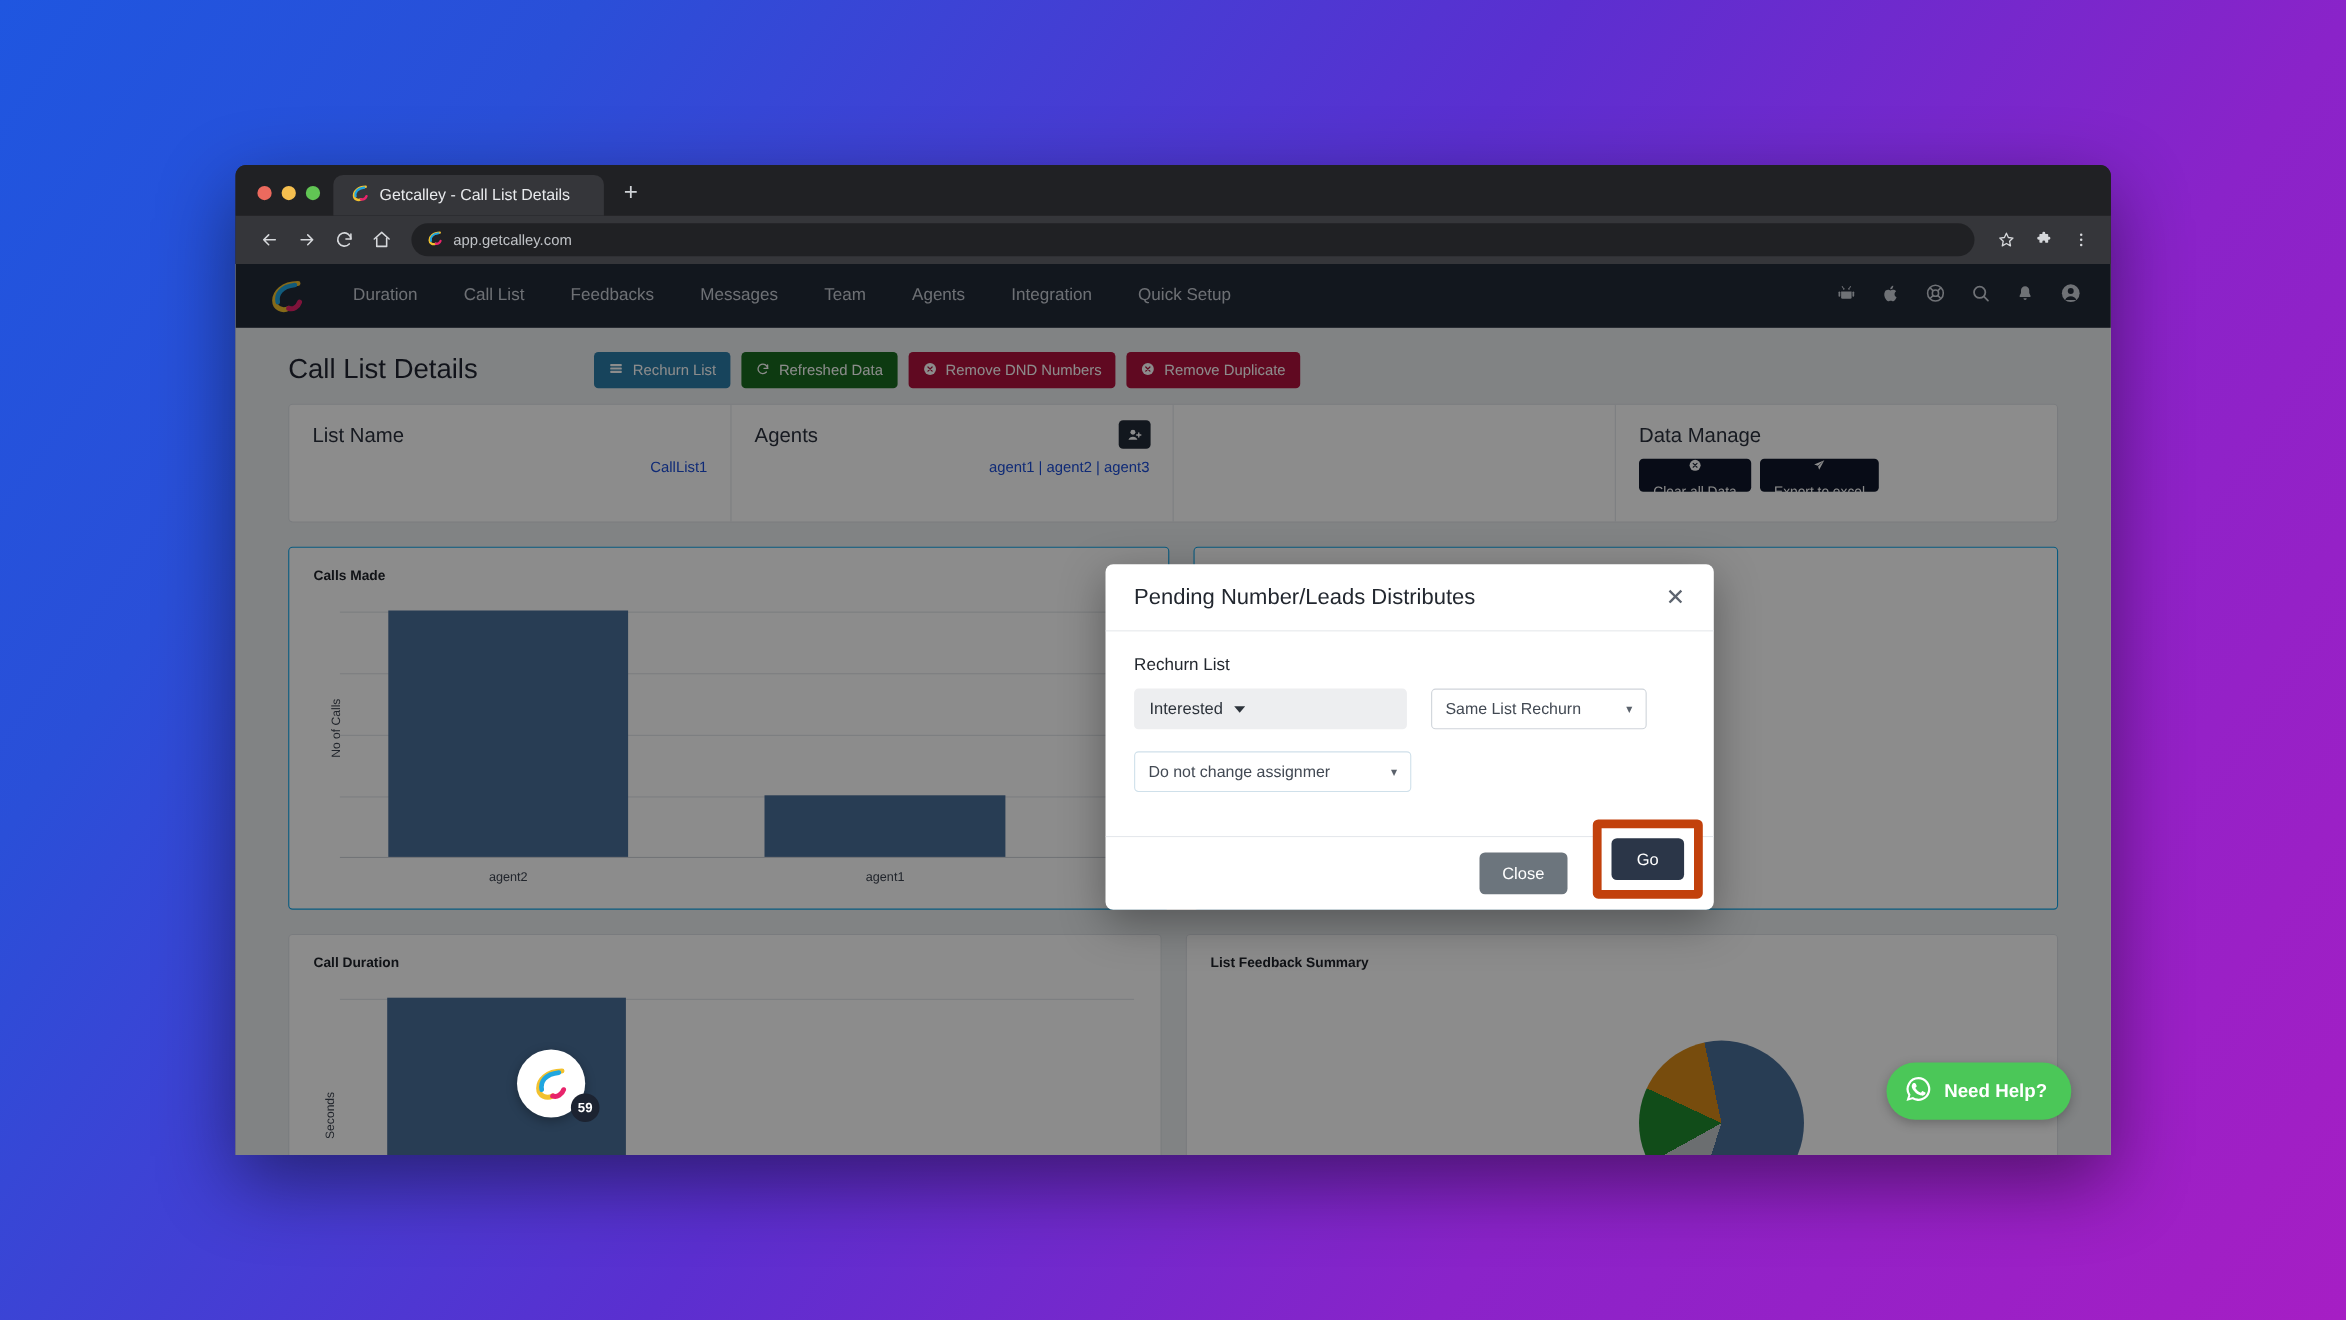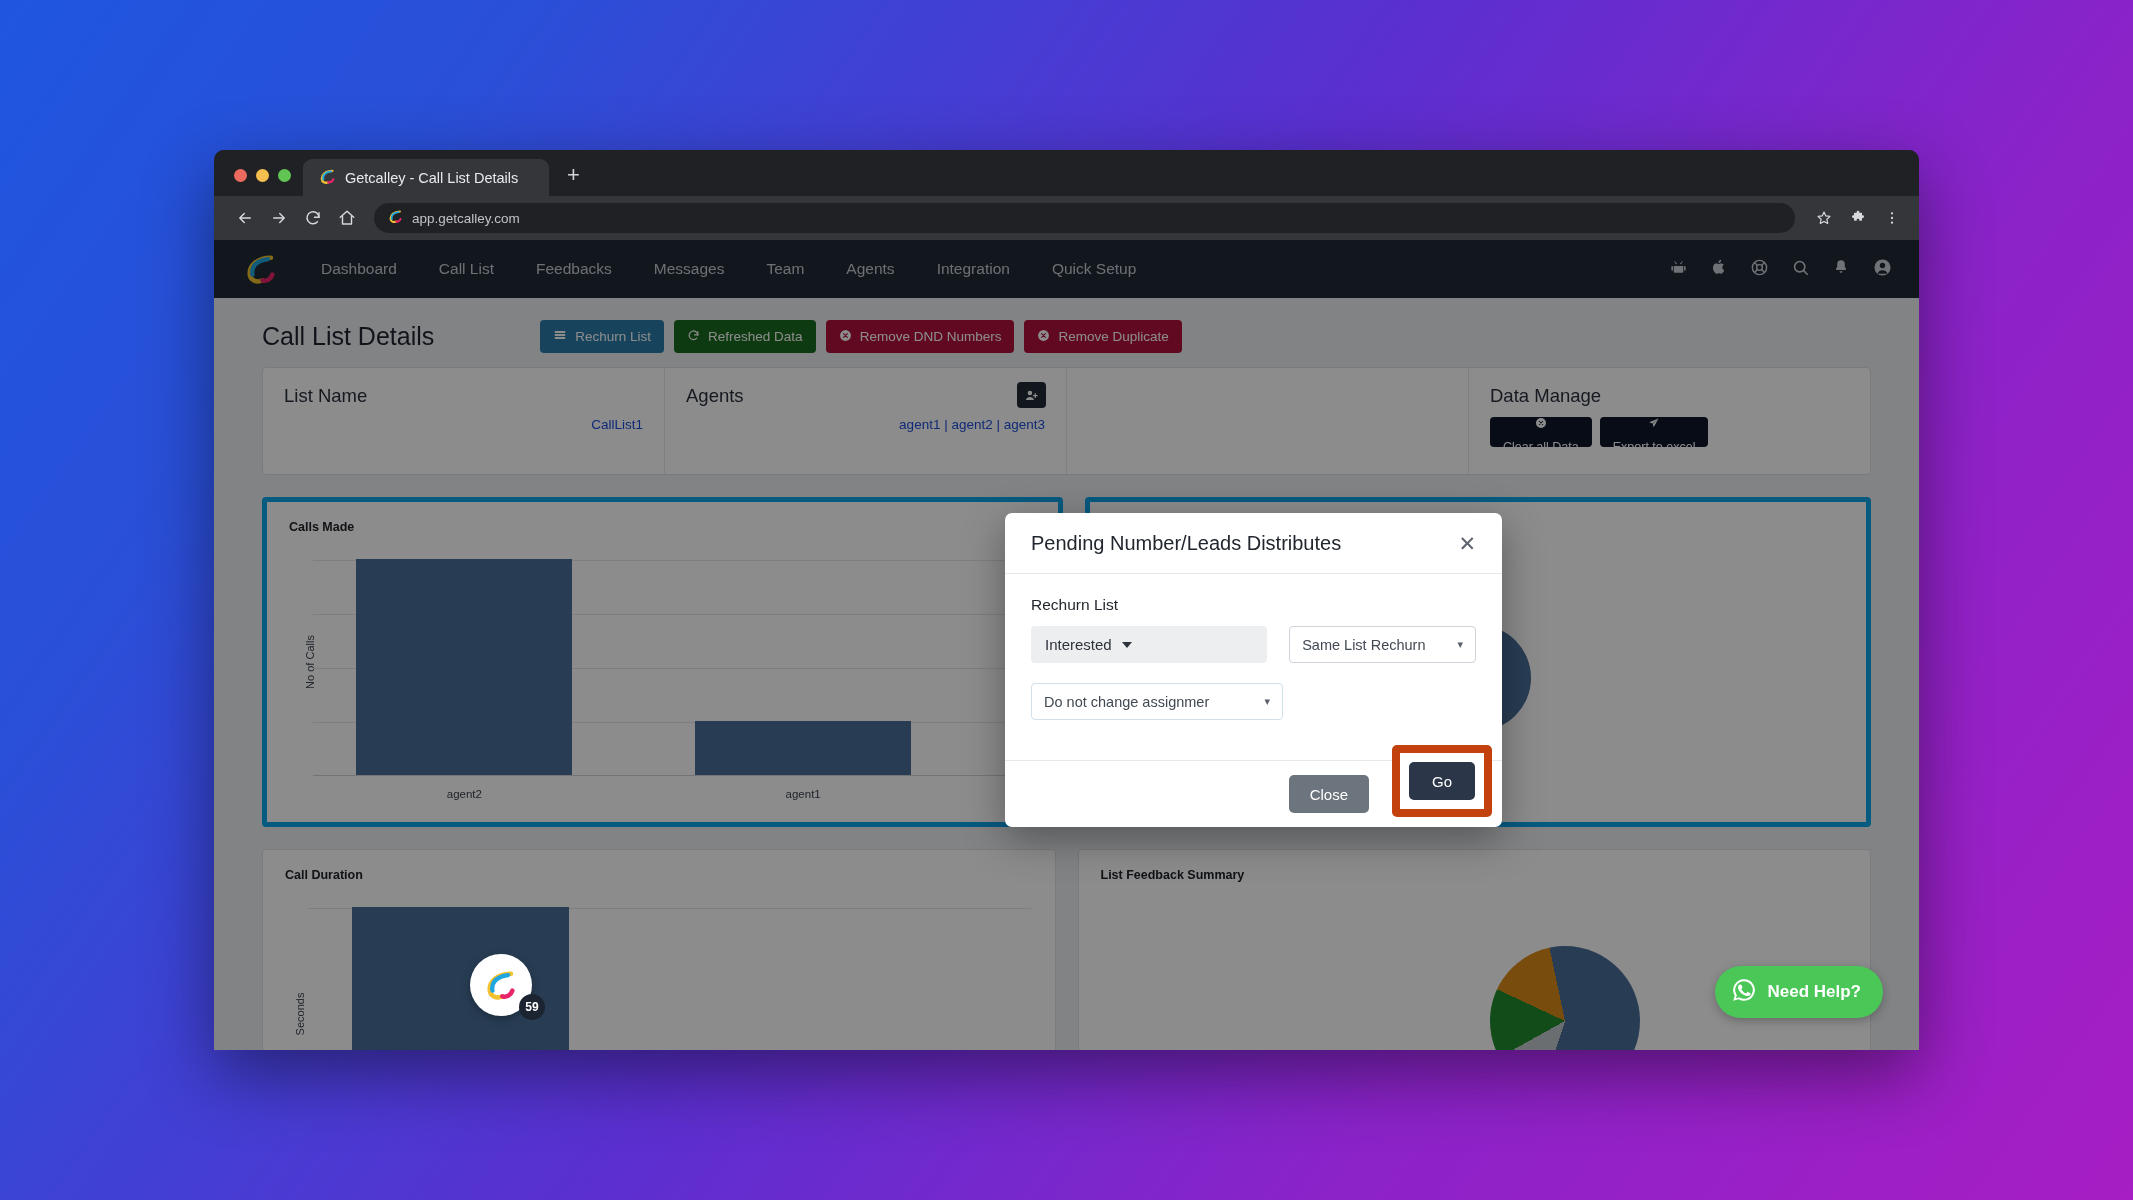--- a/index.html
+++ b/index.html
@@ -167,21 +167,21 @@
     position: absolute; right: 20px; top: 14px;
   }
   .card-btns { display: flex; gap: 8px; }
   .card-btns .btn { height: 30px; font-size: 12.5px; }
 
   
   #panels { display: flex; gap: 22px; margin: 22px 18px 0 18px; }
   .panel {
     flex: 1;
     background: #fff;
-    border: 5px solid #0ea5e9;
+    border: 1px solid #0ea5e9;
     border-radius: 4px;
     height: 330px;
     padding: 18px 22px;
     position: relative;
   }
   .panel-title { font-size: 12.5px; font-weight: bold; color: #20242b; }
   .panel-wide { flex: 1.02; }
 
   
   .barchart { position: absolute; left: 46px; right: 24px; top: 58px; bottom: 46px; }
@@ -251,21 +251,21 @@
     color: #fff; font-size: 17px; font-weight: bold;
     box-shadow: 0 3px 10px rgba(0,0,0,.25);
     z-index: 60;
   }
 
   
   #modal {
     position: absolute;
     z-index: 50;
     left: 791px; top: 273px;
-    width: 497px;
+    width: 553px;
     background: #fff;
     border-radius: 7px;
     box-shadow: 0 12px 40px rgba(0,0,0,.35);
     overflow: hidden;
   }
   #modal-header {
     display: flex; align-items: center;
     padding: 19px 26px 18px 26px;
     border-bottom: 1px solid #e5e8ec;
   }
@@ -409,21 +409,21 @@
   <div id="page">
 
     <div id="app-nav">
       <span id="nav-logo">
         <svg width="34" height="34" viewBox="0 0 24 24">
           <path d="M19 4 C9 4 4 10 4 15 C4 20 9 22 13 20" fill="none" stroke="#f2c12e" stroke-width="3.2" stroke-linecap="round"></path>
           <path d="M17 5 C8 6 5 11 6 16" fill="none" stroke="#1fa6e0" stroke-width="3" stroke-linecap="round"></path>
           <path d="M13 20 C16 21 19 19 20 16" fill="none" stroke="#e8246b" stroke-width="3.2" stroke-linecap="round"></path>
         </svg>
       </span>
-      <a class="nav-link">Dashboard</a>
+      <a class="nav-link">Duration</a>
       <a class="nav-link">Call List</a>
       <a class="nav-link">Feedbacks</a>
       <a class="nav-link">Messages</a>
       <a class="nav-link">Team</a>
       <a class="nav-link">Agents</a>
       <a class="nav-link">Integration</a>
       <a class="nav-link">Quick Setup</a>
 
       <div id="nav-icons">
         <span>

